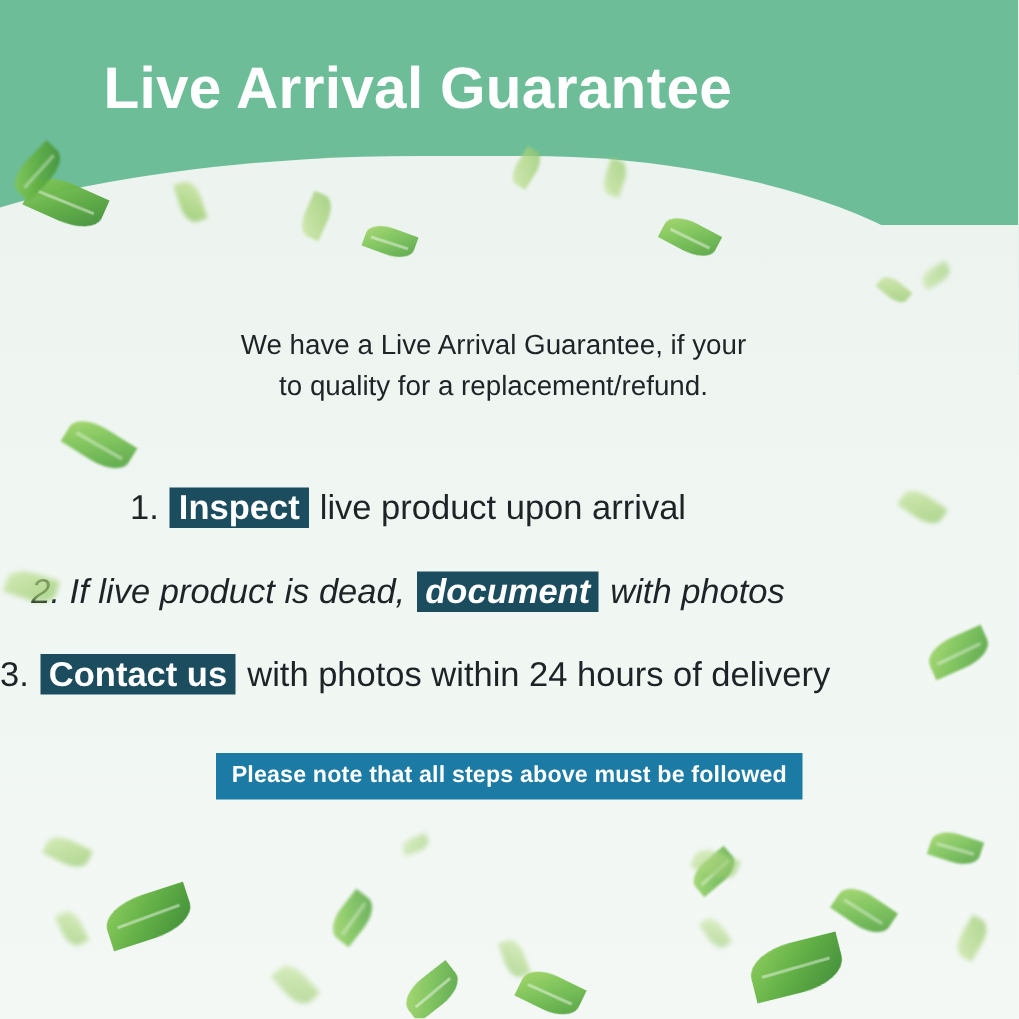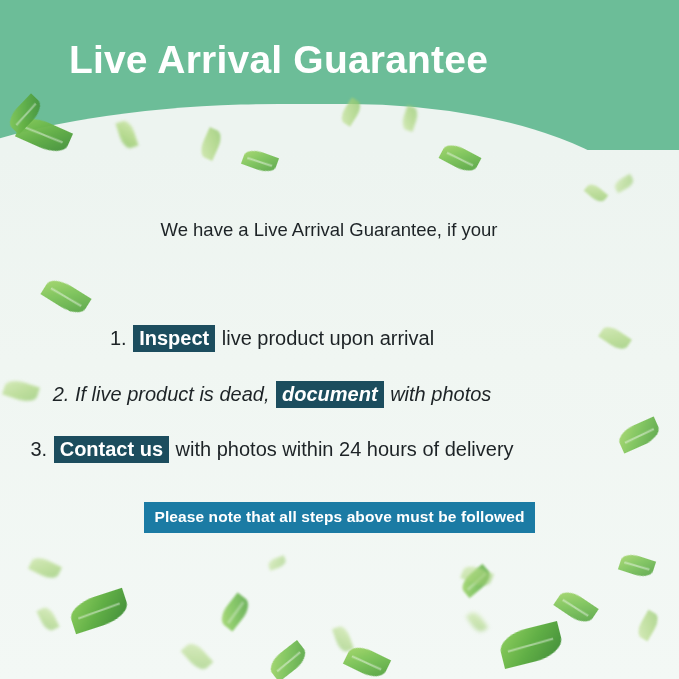--- a/index.html
+++ b/index.html
@@ -75,21 +75,21 @@
     line-height: 27px;
     font-weight: 400;
   }
   .intro div { white-space: nowrap; }
 
   .step {
     position: absolute;
     width: 544px;
     text-align: center;
     color: #1d2326;
-    font-size: 20px;
+    font-size: 23px;
     line-height: 26px;
     white-space: nowrap;
   }
   .step-1 { top: 325px; }
   .step-2 { top: 381px; font-style: italic; }
   .step-3 { top: 436px; }
 
   .hl {
     background: #1c4d5e;
     color: #ffffff;
@@ -185,20 +185,21 @@
     <div class="leaf pale" style="left:634px; top:618px; width:28px; height:15px; transform:rotate(-60deg); filter:blur(1.3px); opacity:.68;"></div>
     <div class="leaf vein" style="left:620px; top:556px; width:34px; height:19px; transform:rotate(18deg);  filter:blur(0.7px); opacity:.88;"></div>
     <div class="leaf pale" style="left:268px; top:558px; width:18px; height:10px; transform:rotate(-20deg); filter:blur(1.8px); opacity:.55;"></div>
     <div class="leaf pale" style="left:462px; top:568px; width:30px; height:16px; transform:rotate(22deg);  filter:blur(1.4px); opacity:.6;"></div>
   </div>
 
   <div class="title">Live Arrival Guarantee</div>
 
   <div class="intro">
     <div>We have a Live Arrival Guarantee, if your</div>
+    <div>to quality for a replacement/refund.</div>
   </div>
 
   <div class="step step-1">
     <span>1.</span>
     <span class="hl">Inspect</span>
     <span>live product upon arrival</span>
   </div>
 
   <div class="step step-2">
     <span>2.</span>

